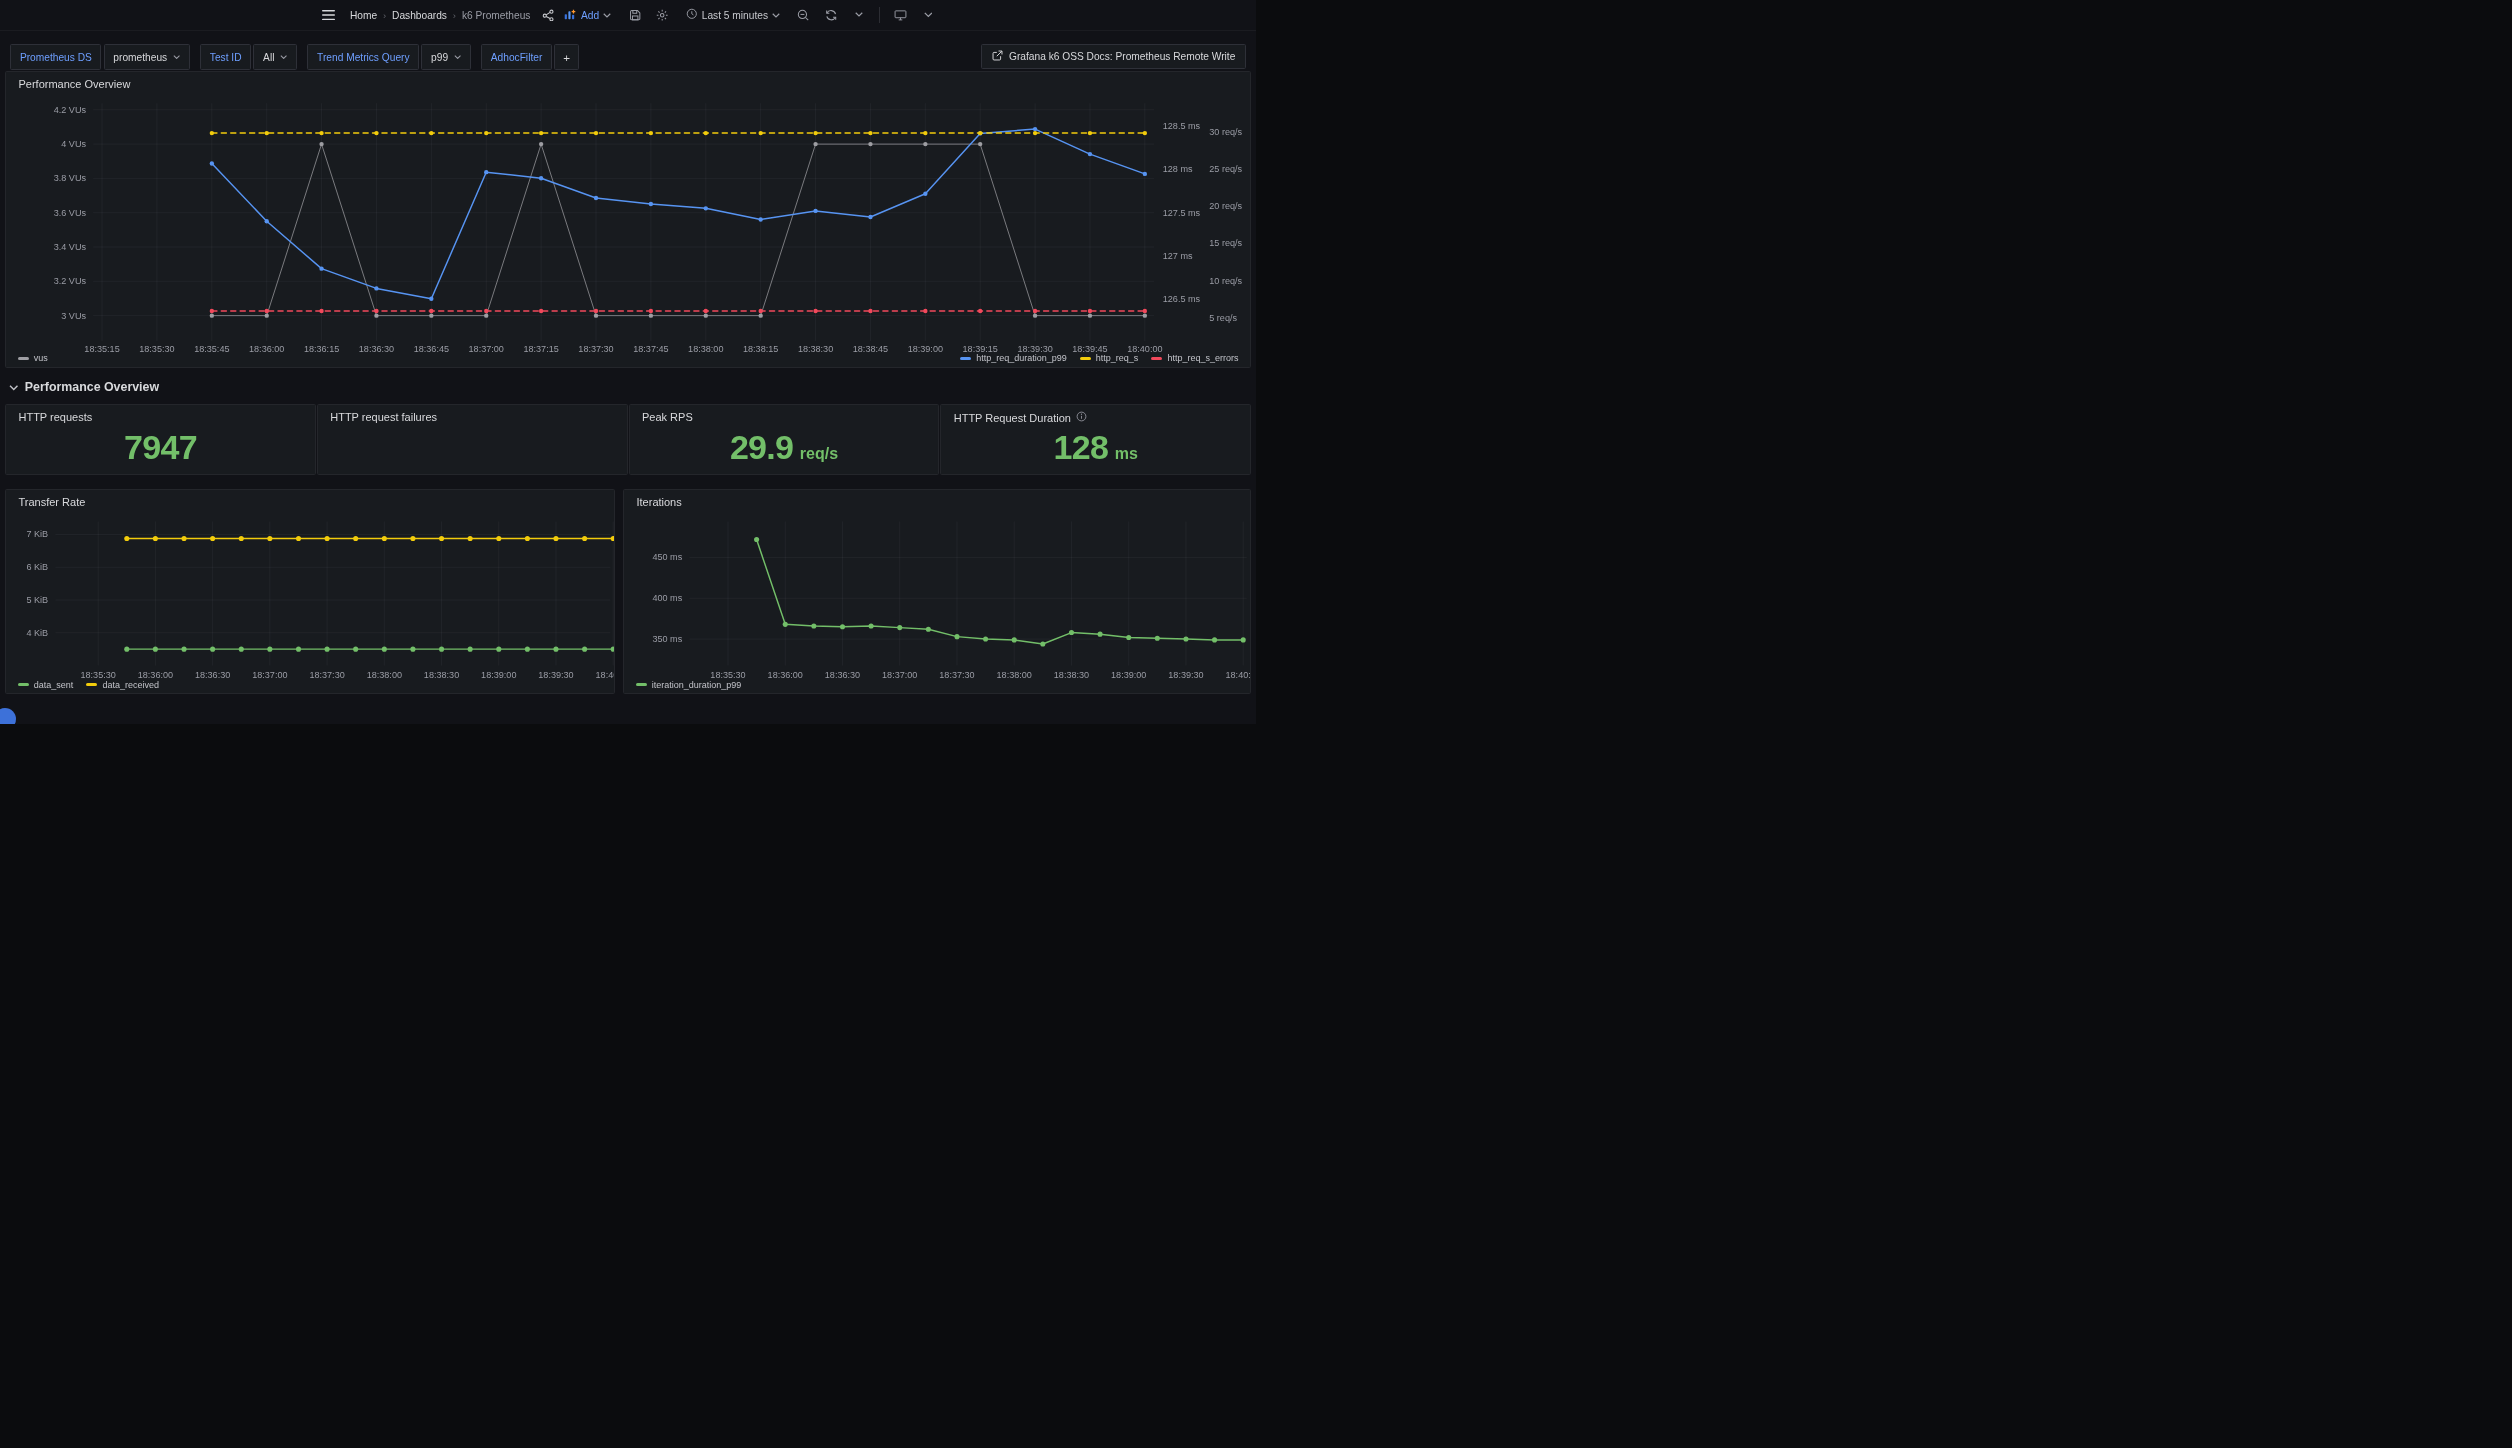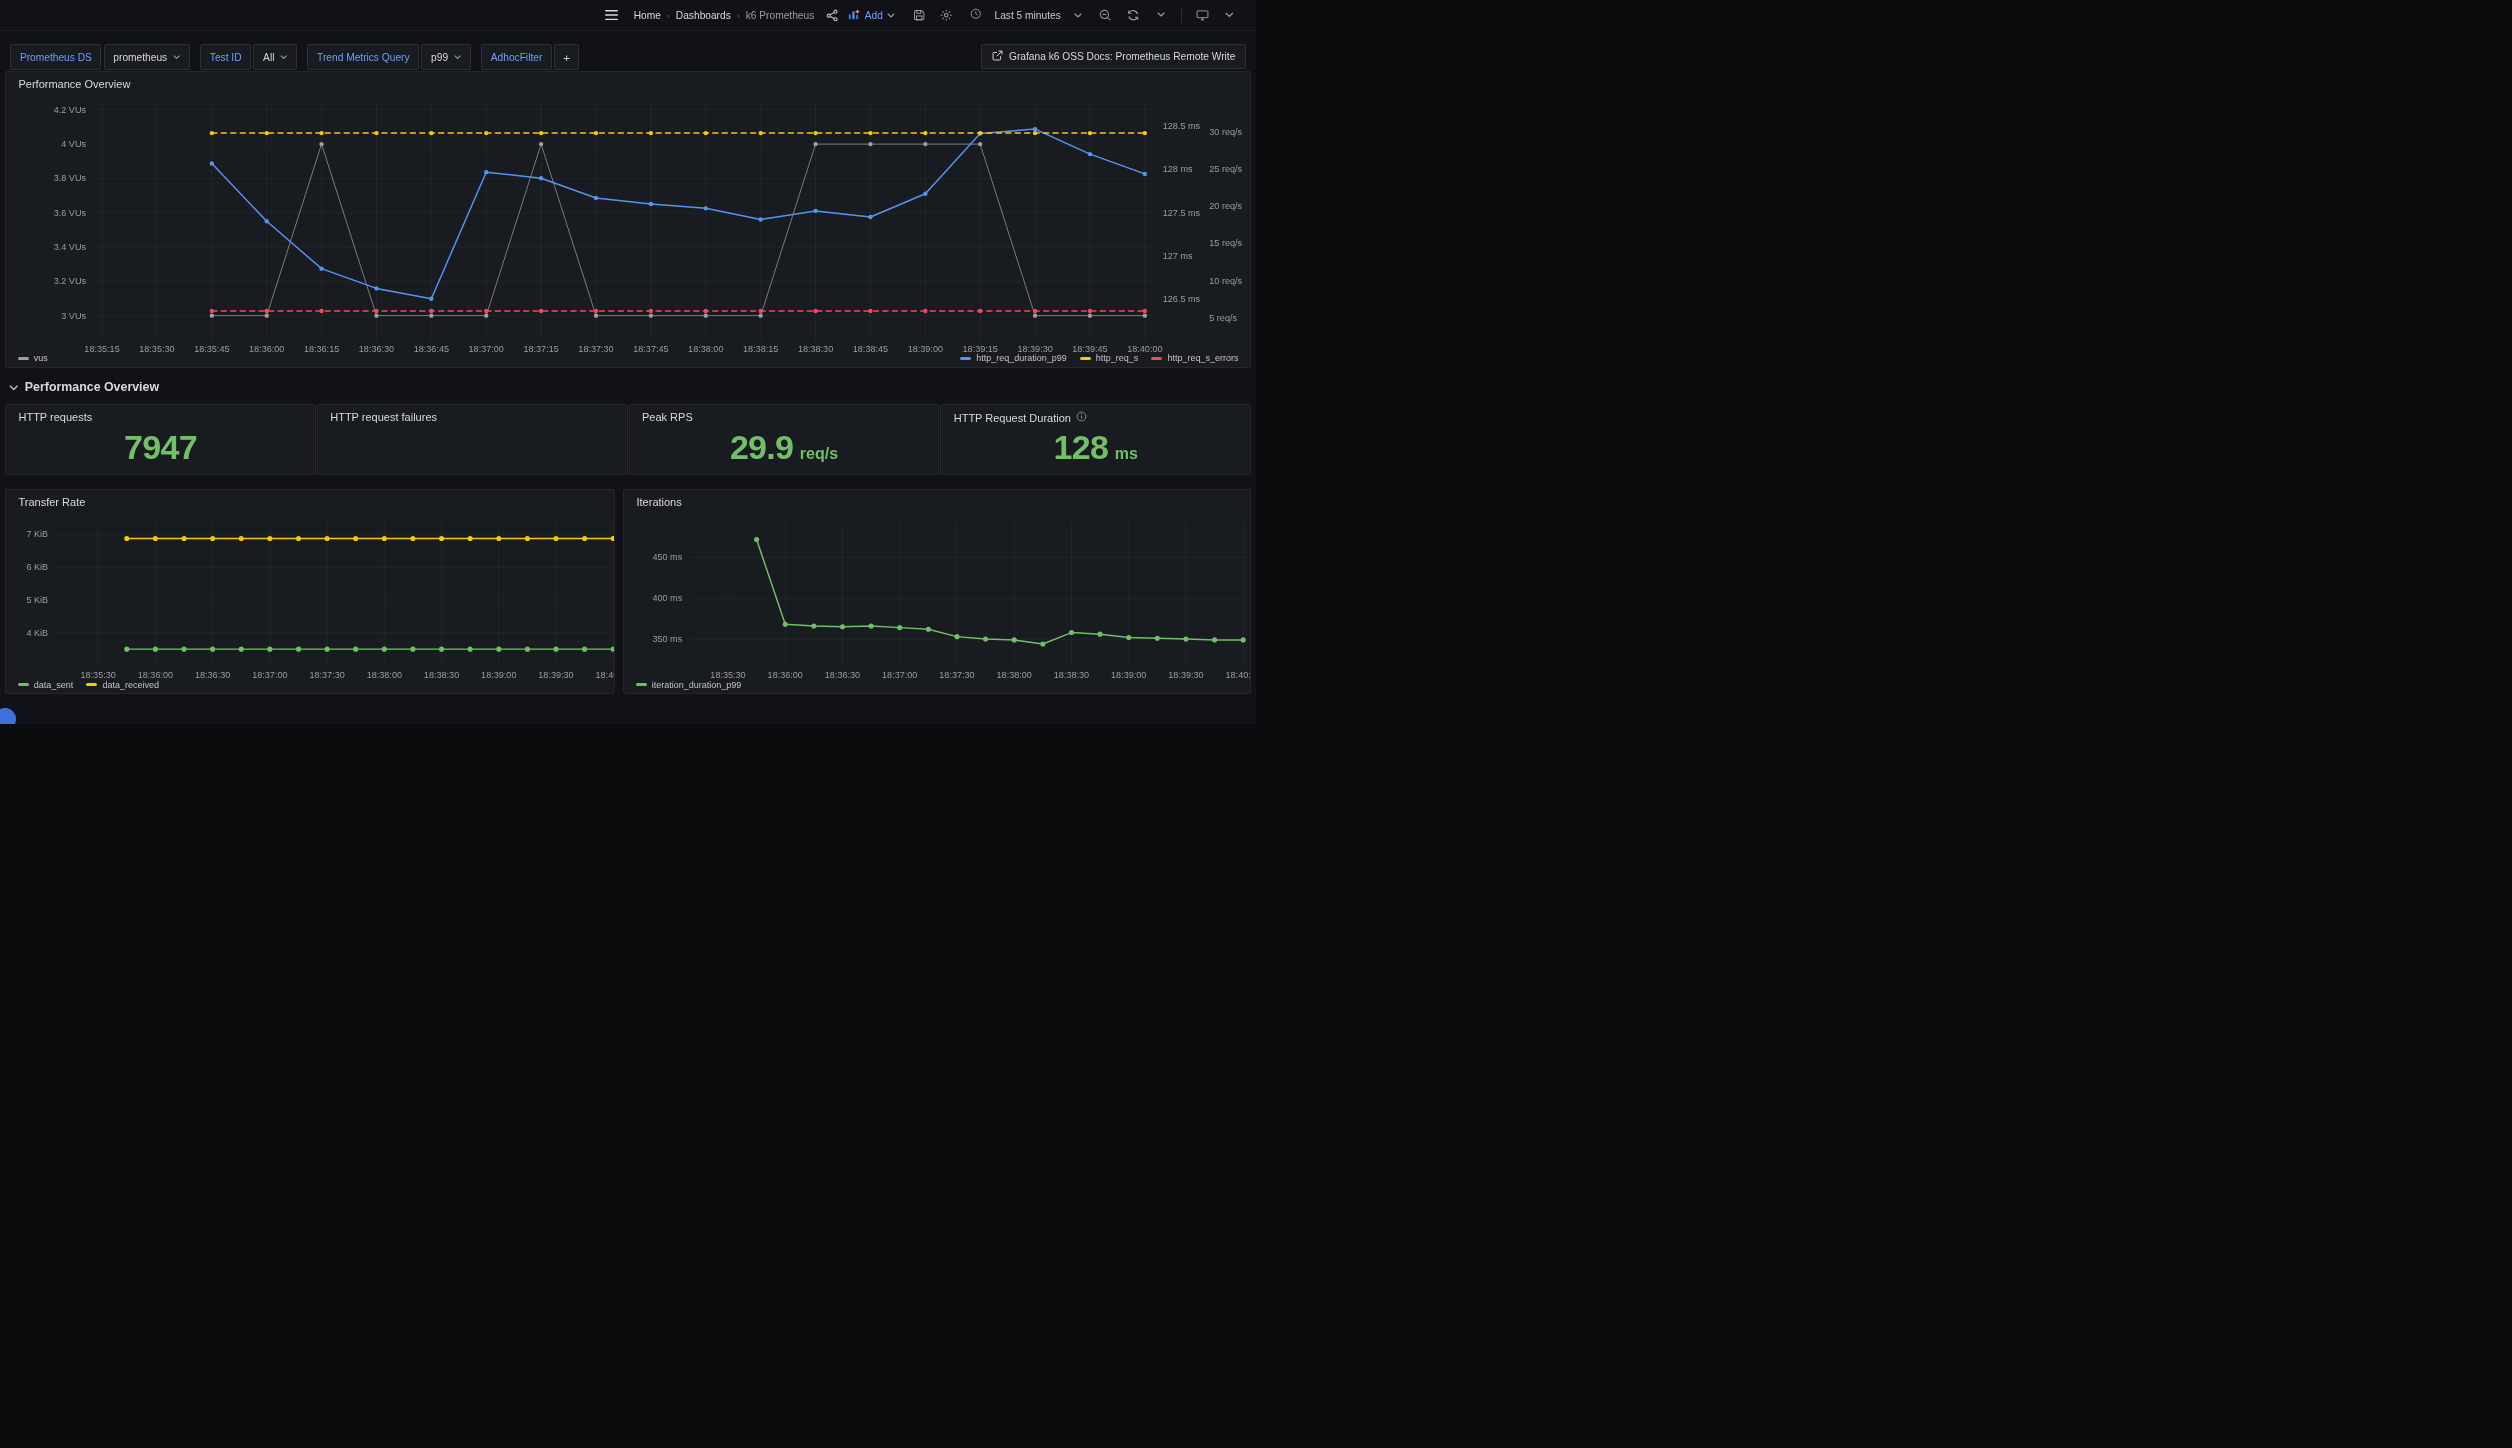--- a/index.html
+++ b/index.html
@@ -1,31 +1,31 @@
 <!DOCTYPE html>
 <html style="font-size:11.6px"><head>
 <meta charset="utf-8">
 <style>
   html,body{margin:0;padding:0;background:#0b0c0e;}
   *{box-sizing:border-box;}
   .page{position:relative;width:1256px;height:724px;overflow:hidden;background:#111217;
     font-family:"Liberation Sans",sans-serif;color:#d8d9dc;}
   
   .topnav{position:absolute;top:0;left:0;right:0;height:31px;display:flex;align-items:center;
-    justify-content:flex-end;padding:0 16px;background:#111217;border-bottom:0.7px solid #1b1c21;}
+    justify-content:center;padding:0 16px;background:#111217;border-bottom:0.7px solid #1b1c21;}
   .nav-left,.nav-right{display:flex;align-items:center;gap:7.3px;}
   .icon-btn{display:flex;align-items:center;justify-content:center;min-width:20.4px;height:22px;border:none;
     background:transparent;color:#9b9da6;cursor:pointer;padding:0 2.9px;border-radius:1.5px;}
   .icon-btn svg{display:block;}
   .crumb{font-size:10.2px;color:#d8d9dc;cursor:pointer;}
   .crumb.current{color:#9b9da6;cursor:default;}
   .crumb-sep{color:#62646c;font-size:9.5px;margin:0 1.5px;}
   .add-btn{display:flex;align-items:center;gap:4.4px;background:transparent;border:none;cursor:pointer;
     color:#6e9fff;font-size:10.2px;font-family:inherit;}
-  .time-btn{display:flex;align-items:center;gap:13px;background:transparent;border:none;cursor:pointer;
+  .time-btn{display:flex;align-items:center;gap:4px;background:transparent;border:none;cursor:pointer;
     color:#c7c8cd;font-size:10.2px;font-family:inherit;}
   .nav-divider{width:0.7px;height:16px;background:#2c2d33;margin:0 2.9px;}
   
   .toolbar{position:absolute;top:31px;left:0;right:0;height:40px;display:flex;align-items:flex-start;
     justify-content:space-between;padding:13px 10.2px 0 10.2px;}
   .chips{display:flex;align-items:center;gap:10.2px;}
   .var-group{display:flex;align-items:center;gap:2.2px;}
   .chip{display:flex;align-items:center;height:26px;padding:0 8.7px;border:0.7px solid #2e3038;border-radius:1.5px;
     background:#181b1f;font-size:10.2px;cursor:pointer;}
   .chip.label{color:#6e9fff;}

